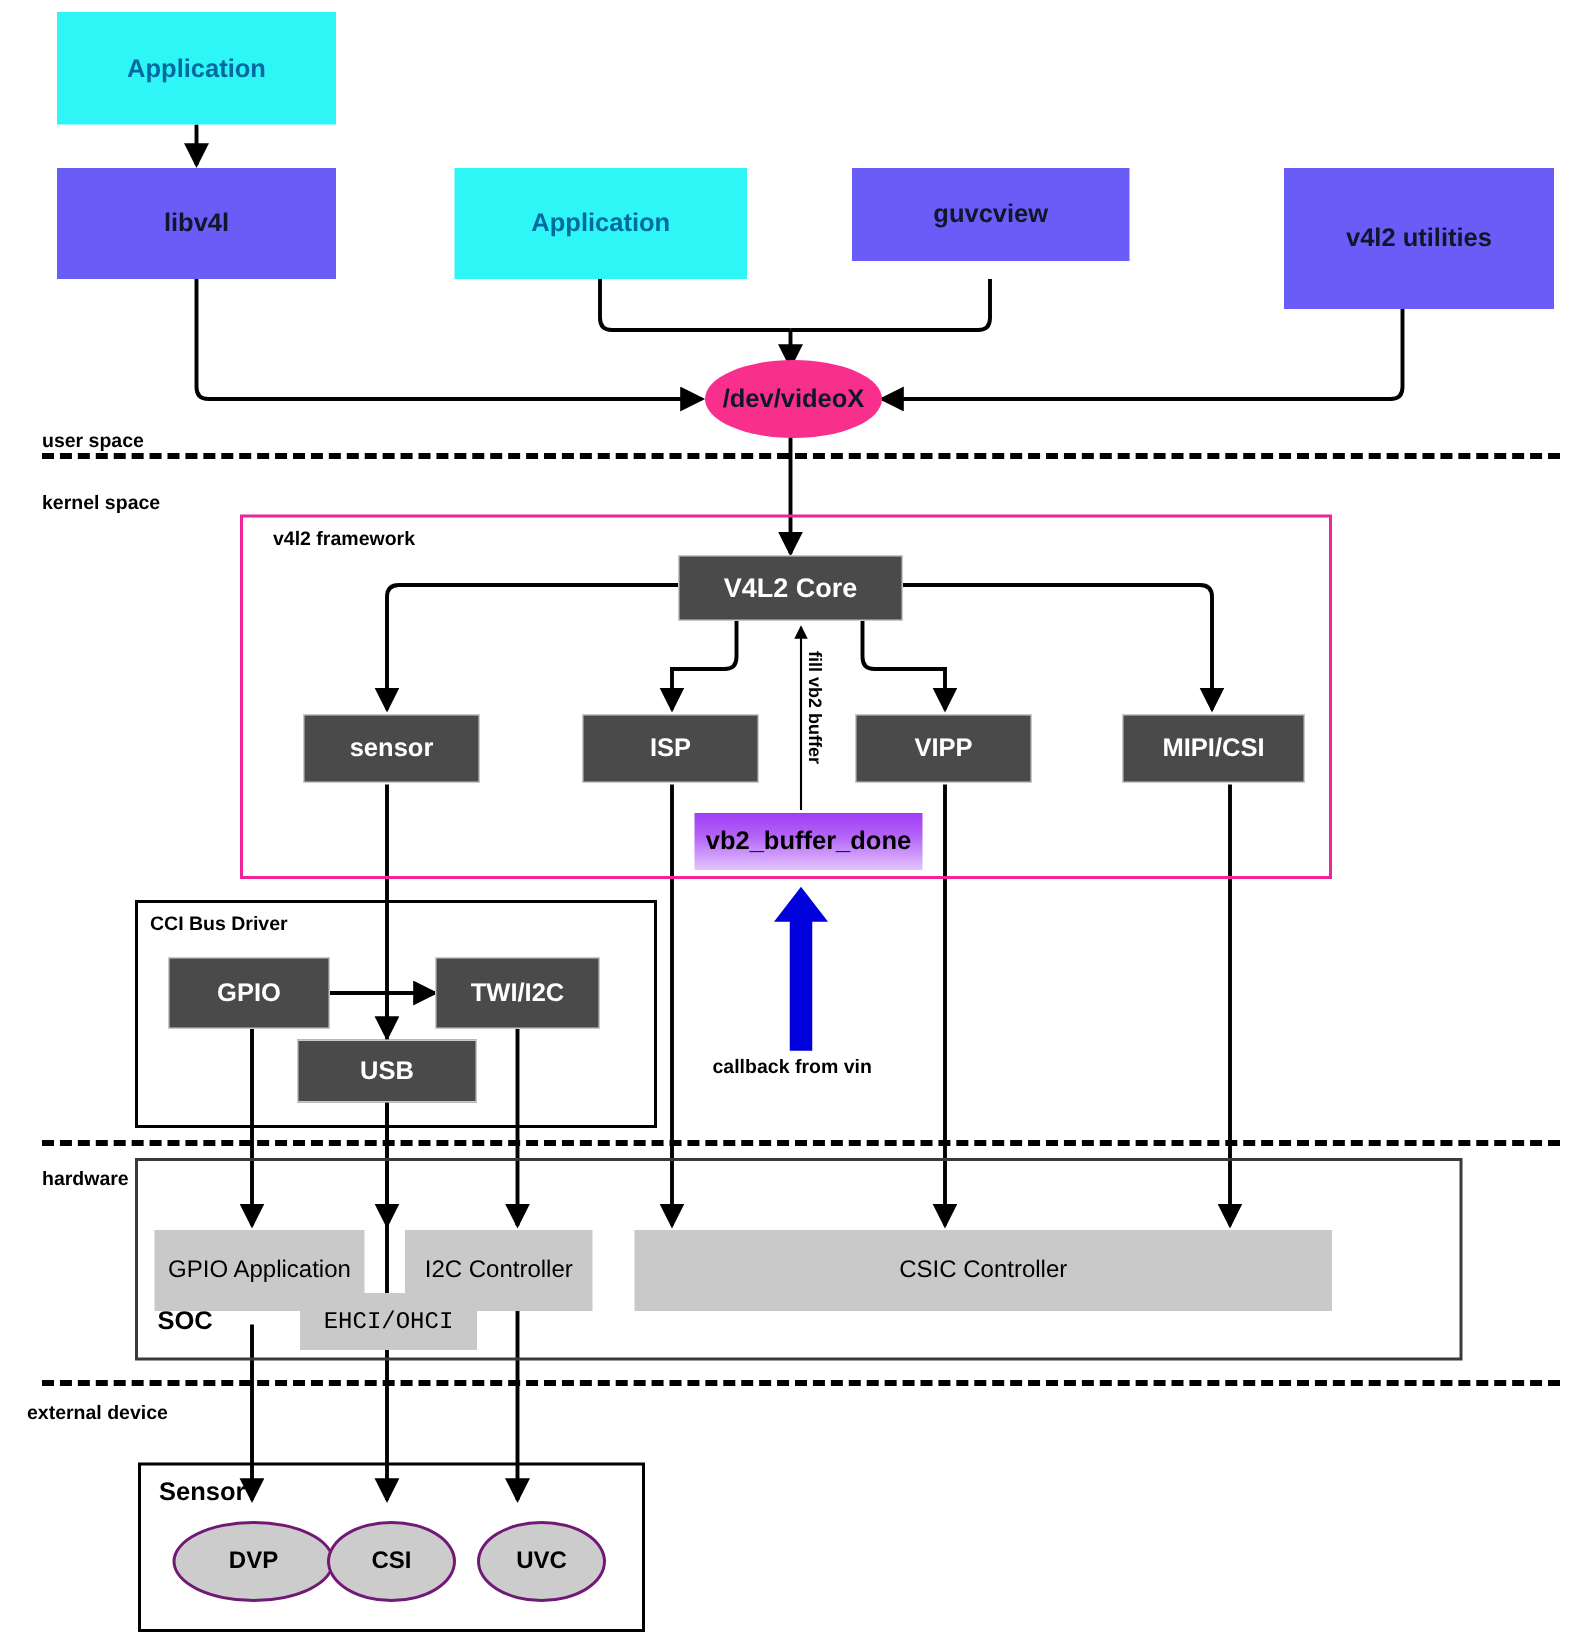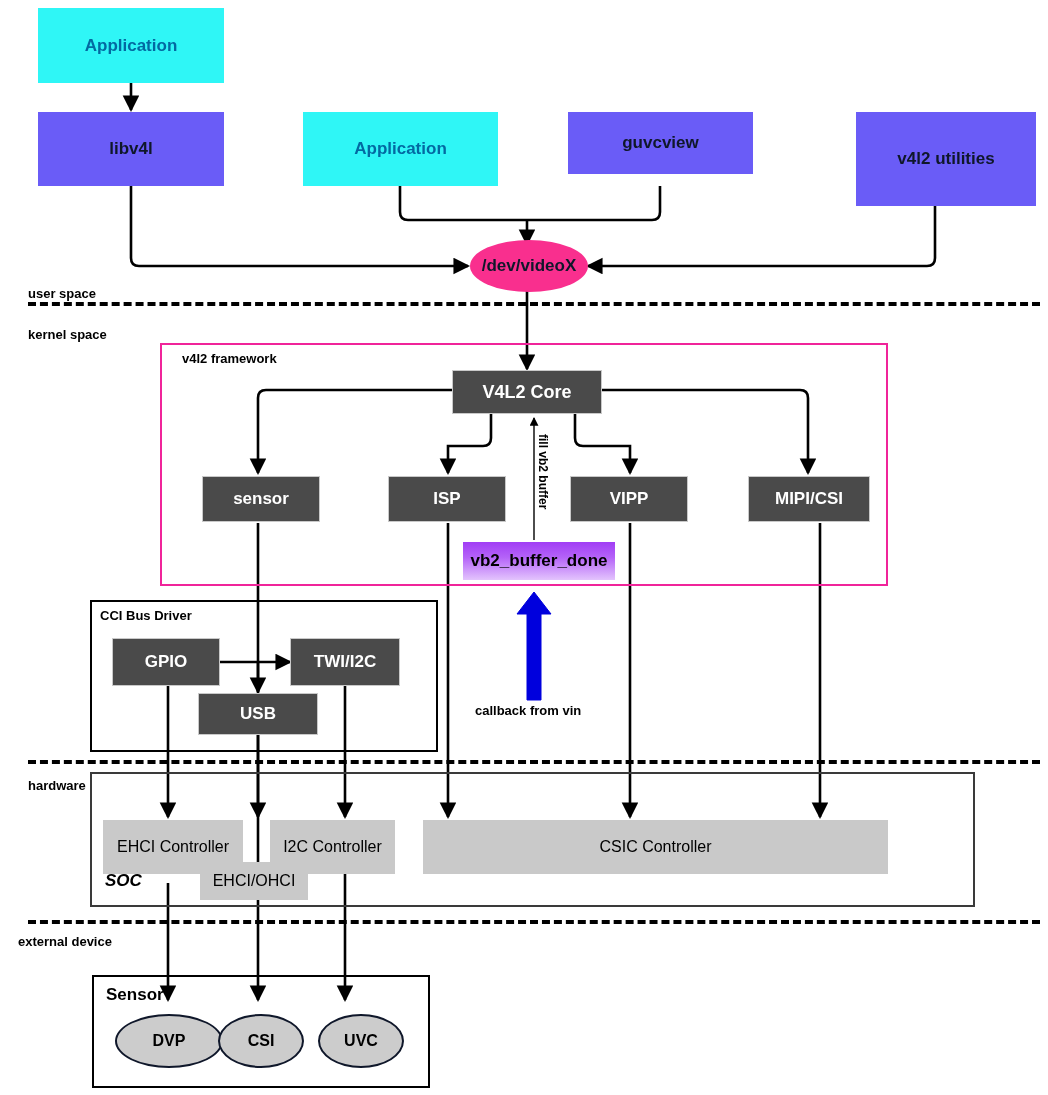--- a/index.html
+++ b/index.html
@@ -9,21 +9,21 @@
   .node{position:absolute;display:flex;align-items:center;justify-content:center;
         text-align:center;box-sizing:border-box;}
   .cyan{background:#2ff6f6;color:#0369a1;font-weight:bold;font-size:17px;}
   .blue{background:#6a5cf7;color:#0f172a;font-weight:bold;font-size:17px;}
   .dark{background:#4a4a4a;color:#ffffff;font-weight:bold;font-size:17px;
         border:1px solid #c9c9c9;}
   .gray{background:#c9c9c9;color:#000;font-size:16px;}
   .ellipse-pink{background:#f92f8e;color:#0f172a;font-size:17px;font-weight:600;
         border-radius:50%;}
   .ellipse-gray{background:#cccccc;color:#000;font-size:16px;font-weight:bold;
-        border-radius:50%;border:2px solid #0f172a;}
+        border-radius:50%;border:2px solid #701a75;}
   .vb2{background:linear-gradient(to bottom,#a13df5 0%,#b462f8 40%,#e3c4fd 100%);
         color:#000;font-weight:bold;font-size:17px;}
 
   .framebox{position:absolute;box-sizing:border-box;background:transparent;}
   .frame-pink{border:2px solid #f0249a;}
   .frame-black{border:2px solid #000;}
   .frame-soc{border:2px solid #3a3a3a;}
 
   .lbl{position:absolute;font-size:13px;color:#000;font-weight:bold;white-space:nowrap;}
   .lbl-big{position:absolute;font-size:17px;color:#000;font-weight:bold;white-space:nowrap;}
@@ -138,26 +138,26 @@
   <div class="lbl" style="left:100px;top:608px;">CCI Bus Driver</div>
 
   <div class="node dark" style="left:112px;top:638px;width:108px;height:48px;">GPIO</div>
   <div class="node dark" style="left:290px;top:638px;width:110px;height:48px;">TWI/I2C</div>
   <div class="node dark" style="left:198px;top:693px;width:120px;height:42px;">USB</div>
 
   <div class="lbl" style="left:28px;top:778px;">hardware</div>
   <div class="dashline" style="left:28px;top:760px;width:1012px;"></div>
 
   <div class="framebox frame-soc" style="left:90px;top:772px;width:885px;height:135px;"></div>
-  <div class="lbl-big" style="left:105px;top:871px;font-style:italic;">SOC</div>
+  <div class="lbl-big" style="left:105px;top:871px;">SOC</div>
 
-  <div class="node gray" style="left:103px;top:820px;width:140px;height:54px;">EHCI Controller</div>
+  <div class="node gray" style="left:103px;top:820px;width:140px;height:54px;">GPIO Application</div>
   <div class="node gray" style="left:270px;top:820px;width:125px;height:54px;">I2C Controller</div>
   <div class="node gray" style="left:423px;top:820px;width:465px;height:54px;">CSIC Controller</div>
-  <div class="node gray" style="left:200px;top:862px;width:108px;height:38px;">EHCI/OHCI</div>
+  <div class="node gray" style="left:200px;top:862px;width:118px;height:38px;font-family:Liberation Mono, monospace;">EHCI/OHCI</div>
 
   <div class="dashline" style="left:28px;top:920px;width:1012px;"></div>
   <div class="lbl" style="left:18px;top:934px;">external device</div>
 
   <div class="framebox frame-black" style="left:92px;top:975px;width:338px;height:113px;"></div>
   <div class="lbl-big" style="left:106px;top:985px;">Sensor</div>
 
   <div class="node ellipse-gray" style="left:115px;top:1014px;width:108px;height:54px;">DVP</div>
   <div class="node ellipse-gray" style="left:218px;top:1014px;width:86px;height:54px;">CSI</div>
   <div class="node ellipse-gray" style="left:318px;top:1014px;width:86px;height:54px;">UVC</div>

